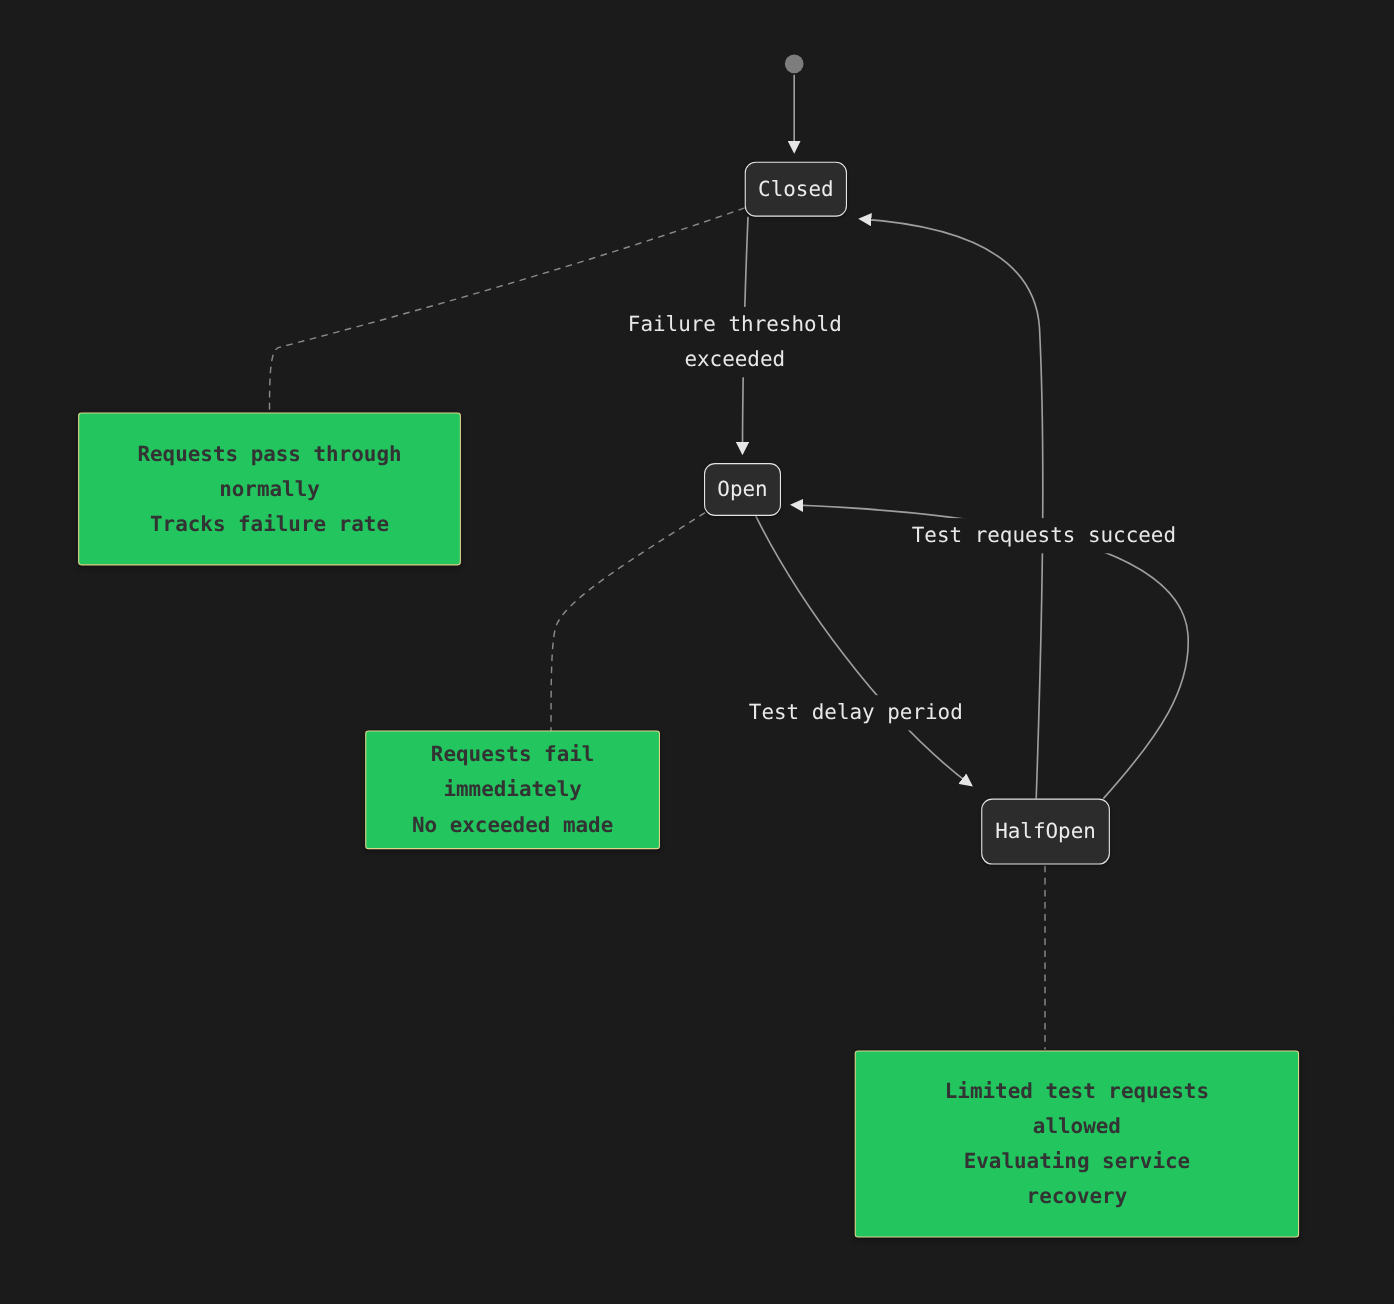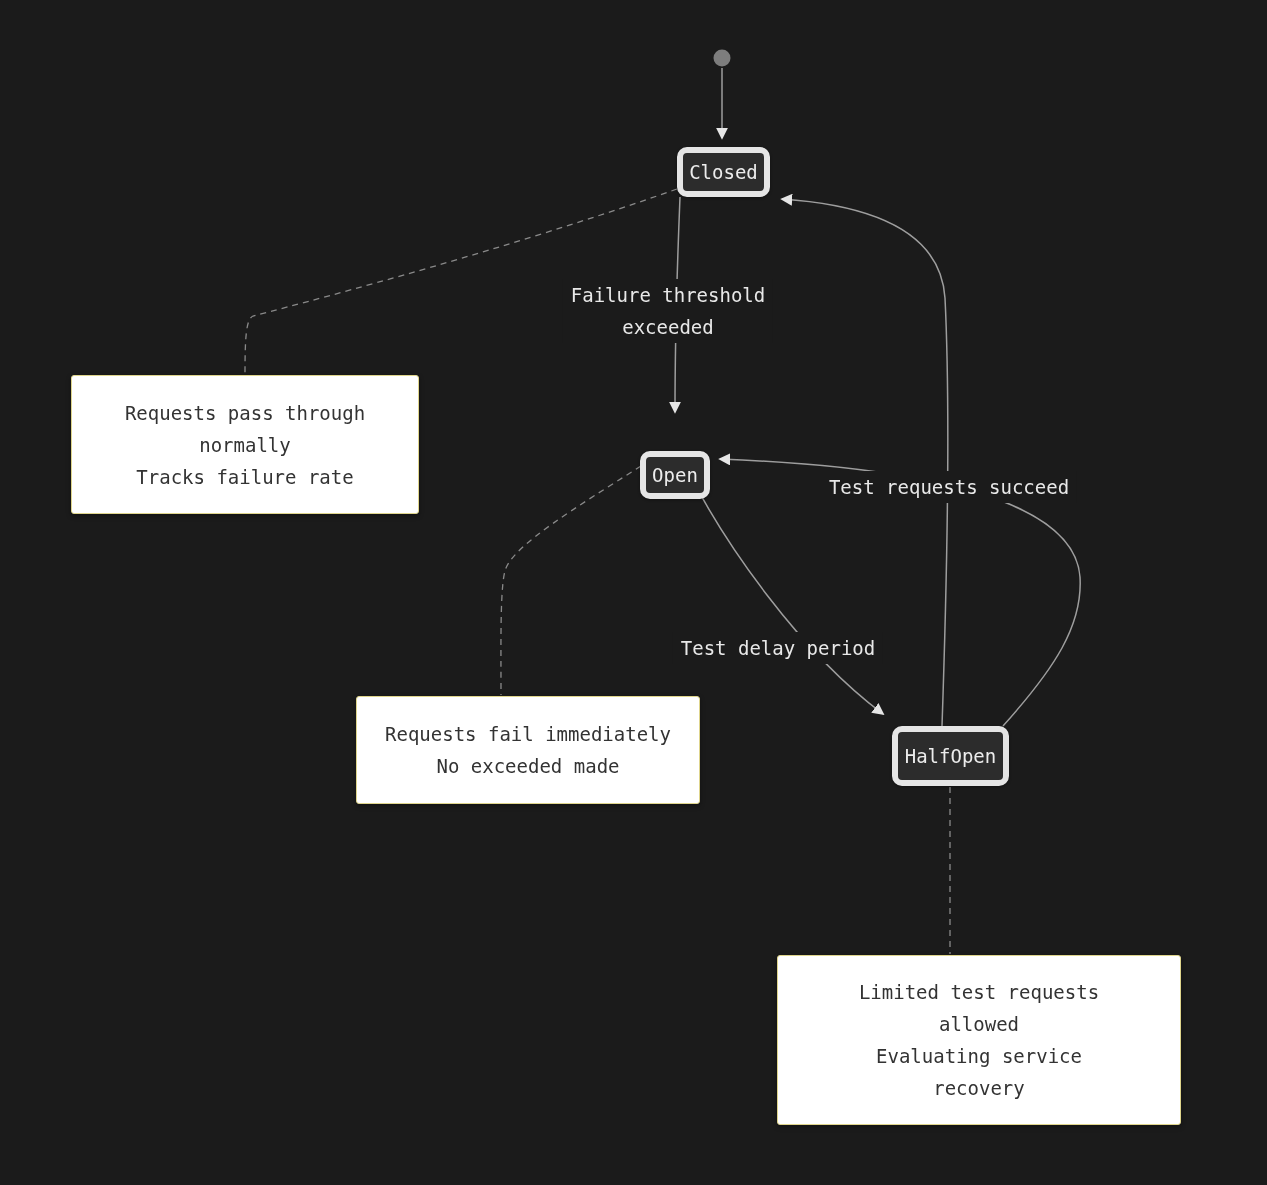--- a/index.html
+++ b/index.html
@@ -21,21 +21,21 @@
     top: 0;
     width: 1267px;
     height: 1185px;
   }
   .state {
     position: absolute;
     display: flex;
     align-items: center;
     justify-content: center;
     background: #2c2c2c;
-    border: 6px solid #e5e5e5;
+    border: 1px solid #e5e5e5;
     border-radius: 10px;
     color: #ececec;
     font-size: 19px;
     box-sizing: border-box;
     box-shadow: 0 1px 3px rgba(0,0,0,0.4);
   }
   .edge-label {
     position: absolute;
     transform: translate(-50%, -50%);
     color: #e8e8e8;
@@ -46,29 +46,30 @@
     padding: 0 8px;
     white-space: nowrap;
     margin-top: 42px;
   }
   .note {
     position: absolute;
     display: flex;
     flex-direction: column;
     align-items: center;
     justify-content: center;
-    background: #ffffff;
+    background: #22c55e;
     border: 1px solid #dfd58c;
     border-radius: 3px;
     color: #333333;
     font-size: 19px;
     line-height: 32px;
     text-align: center;
     box-sizing: border-box;
     box-shadow: 0 2px 5px rgba(0,0,0,0.35);
+    font-weight: bold;
   }
 </style>
 </head>
 <body>
 
 <div class="canvas">
 
   <svg class="edges" width="1267" height="1185" viewBox="0 0 1267 1185">
     <defs>
       <marker id="arrow" viewBox="0 0 10 10" refX="8.5" refY="5" markerWidth="8" markerHeight="8" orient="auto-start-reverse">
@@ -92,21 +93,21 @@
 
     <path d="M641,466 C575,508 516,544 506,568 C500,582 501,638 501,695" fill="none" stroke="#8a8a8a" stroke-width="1.3" stroke-dasharray="6,5"></path>
 
     <path d="M950,776 L950,954" fill="none" stroke="#8a8a8a" stroke-width="1.3" stroke-dasharray="6,5"></path>
   </svg>
 
   <div class="state" style="left:677px; top:147px; width:93px; height:50px;">
     <span>Closed</span>
   </div>
 
-  <div class="state" style="left:640px; top:421px; width:70px; height:48px;margin-top:30px;">
+  <div class="state" style="left:640px; top:421px; width:70px; height:48px;">
     <span>Open</span>
   </div>
 
   <div class="state" style="left:892px; top:726px; width:117px; height:60px;">
     <span>HalfOpen</span>
   </div>
 
   <div class="edge-label" style="left:668px; top:269px;">
     <div>Failure threshold</div>
     <div>exceeded</div>
@@ -116,21 +117,21 @@
 
   <div class="edge-label" style="left:778px; top:606px;">Test delay period</div>
 
 
   <div class="note" style="left:71px; top:375px; width:348px; height:139px;">
     <div>Requests pass through</div>
     <div>normally</div>
     <div>Tracks failure rate</div>
   </div>
 
-  <div class="note" style="left:332px; top:696px; width:344px; height:108px;margin-left:24px;">
+  <div class="note" style="left:332px; top:664px; width:268px; height:108px;">
     <div>Requests fail immediately</div>
     <div>No exceeded made</div>
   </div>
 
   <div class="note" style="left:777px; top:955px; width:404px; height:170px;">
     <div>Limited test requests</div>
     <div>allowed</div>
     <div>Evaluating service</div>
     <div>recovery</div>
   </div>

